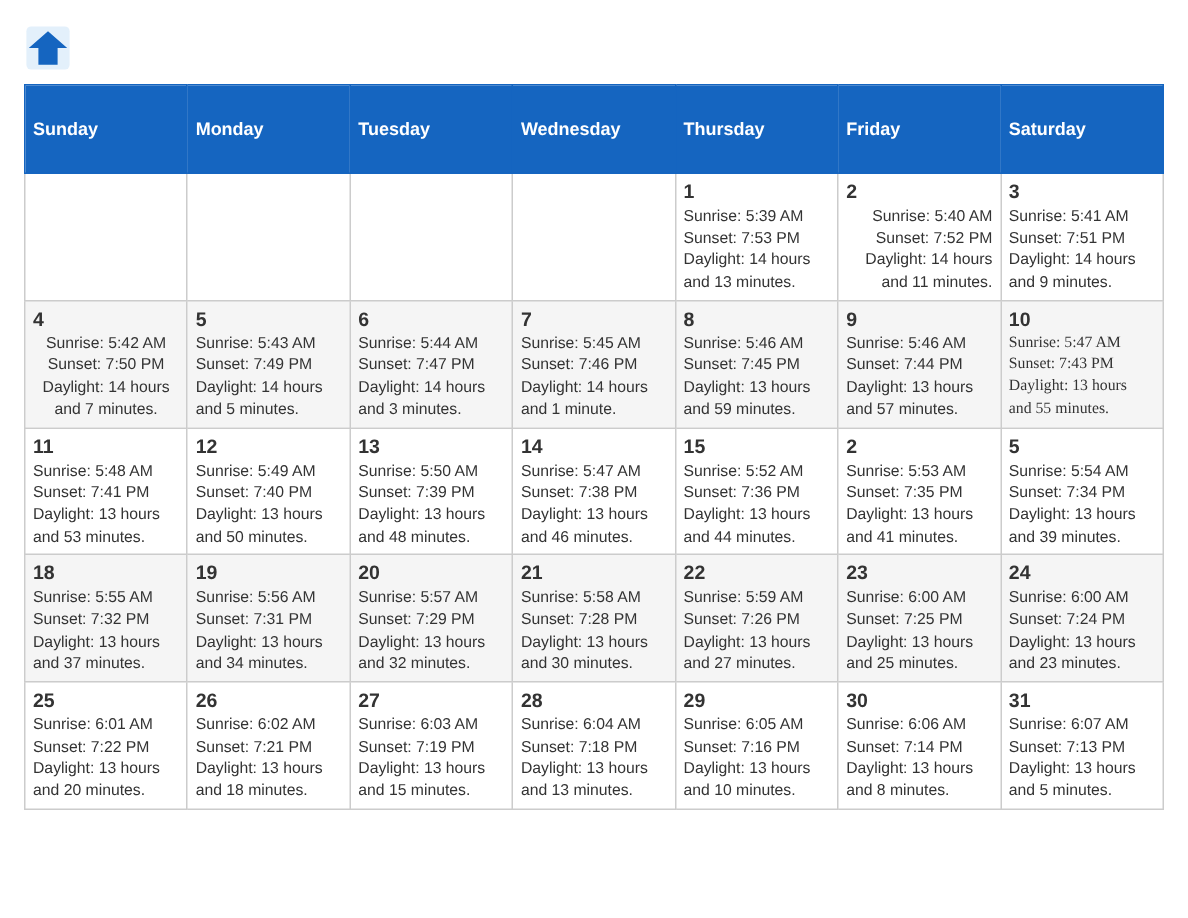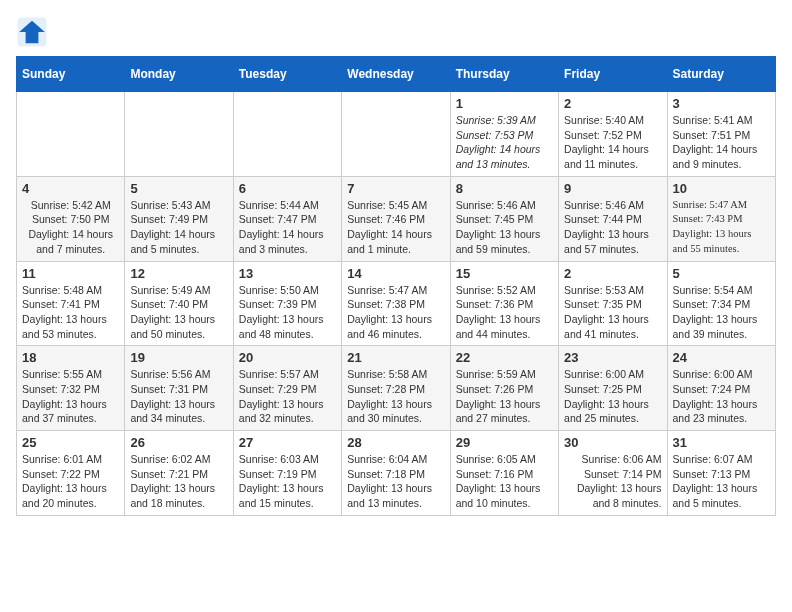--- a/index.html
+++ b/index.html
@@ -47,21 +47,21 @@
     }
     table {
       width: 100%;
       border-collapse: collapse;
       font-size: 11px;
     }
     thead tr th {
       background: #1565c0;
       color: #fff;
       text-align: left;
-      padding: 10px 5px;
+      padding: 22px 5px;
       font-size: 12px;
       font-weight: bold;
       border: 1px solid #1565c0;
     }
     tbody tr td {
       border: 1px solid #ccc;
       vertical-align: top;
       padding: 4px 5px;
       min-height: 70px;
       background: #fff;
@@ -117,28 +117,28 @@
       </tr>
   </thead>
   <tbody id="calendar-body">
       <tr>
         <td class="empty-cell"></td>
         <td class="empty-cell"></td>
         <td class="empty-cell"></td>
         <td class="empty-cell"></td>
         <td>
           <span class="day-number">1</span>
-          <div class="day-info" style="white-space: pre-line; font-style: italic;">Sunrise: 5:39 AM
+          <div class="day-info" style="white-space: pre-line;">Sunrise: 5:39 AM
 Sunset: 7:53 PM
 Daylight: 14 hours
 and 13 minutes.</div>
         </td>
         <td>
           <span class="day-number">2</span>
-          <div class="day-info" style="white-space: pre-line;">Sunrise: 5:40 AM
+          <div class="day-info" style="white-space: pre-line; text-align: right;">Sunrise: 5:40 AM
 Sunset: 7:52 PM
 Daylight: 14 hours
 and 11 minutes.</div>
         </td>
         <td>
           <span class="day-number">3</span>
           <div class="day-info" style="white-space: pre-line;">Sunrise: 5:41 AM
 Sunset: 7:51 PM
 Daylight: 14 hours
 and 9 minutes.</div>
@@ -328,21 +328,21 @@
         </td>
         <td>
           <span class="day-number">29</span>
           <div class="day-info" style="white-space: pre-line;">Sunrise: 6:05 AM
 Sunset: 7:16 PM
 Daylight: 13 hours
 and 10 minutes.</div>
         </td>
         <td>
           <span class="day-number">30</span>
-          <div class="day-info" style="white-space: pre-line; text-align: right;">Sunrise: 6:06 AM
+          <div class="day-info" style="white-space: pre-line;">Sunrise: 6:06 AM
 Sunset: 7:14 PM
 Daylight: 13 hours
 and 8 minutes.</div>
         </td>
         <td>
           <span class="day-number">31</span>
           <div class="day-info" style="white-space: pre-line;">Sunrise: 6:07 AM
 Sunset: 7:13 PM
 Daylight: 13 hours
 and 5 minutes.</div>

